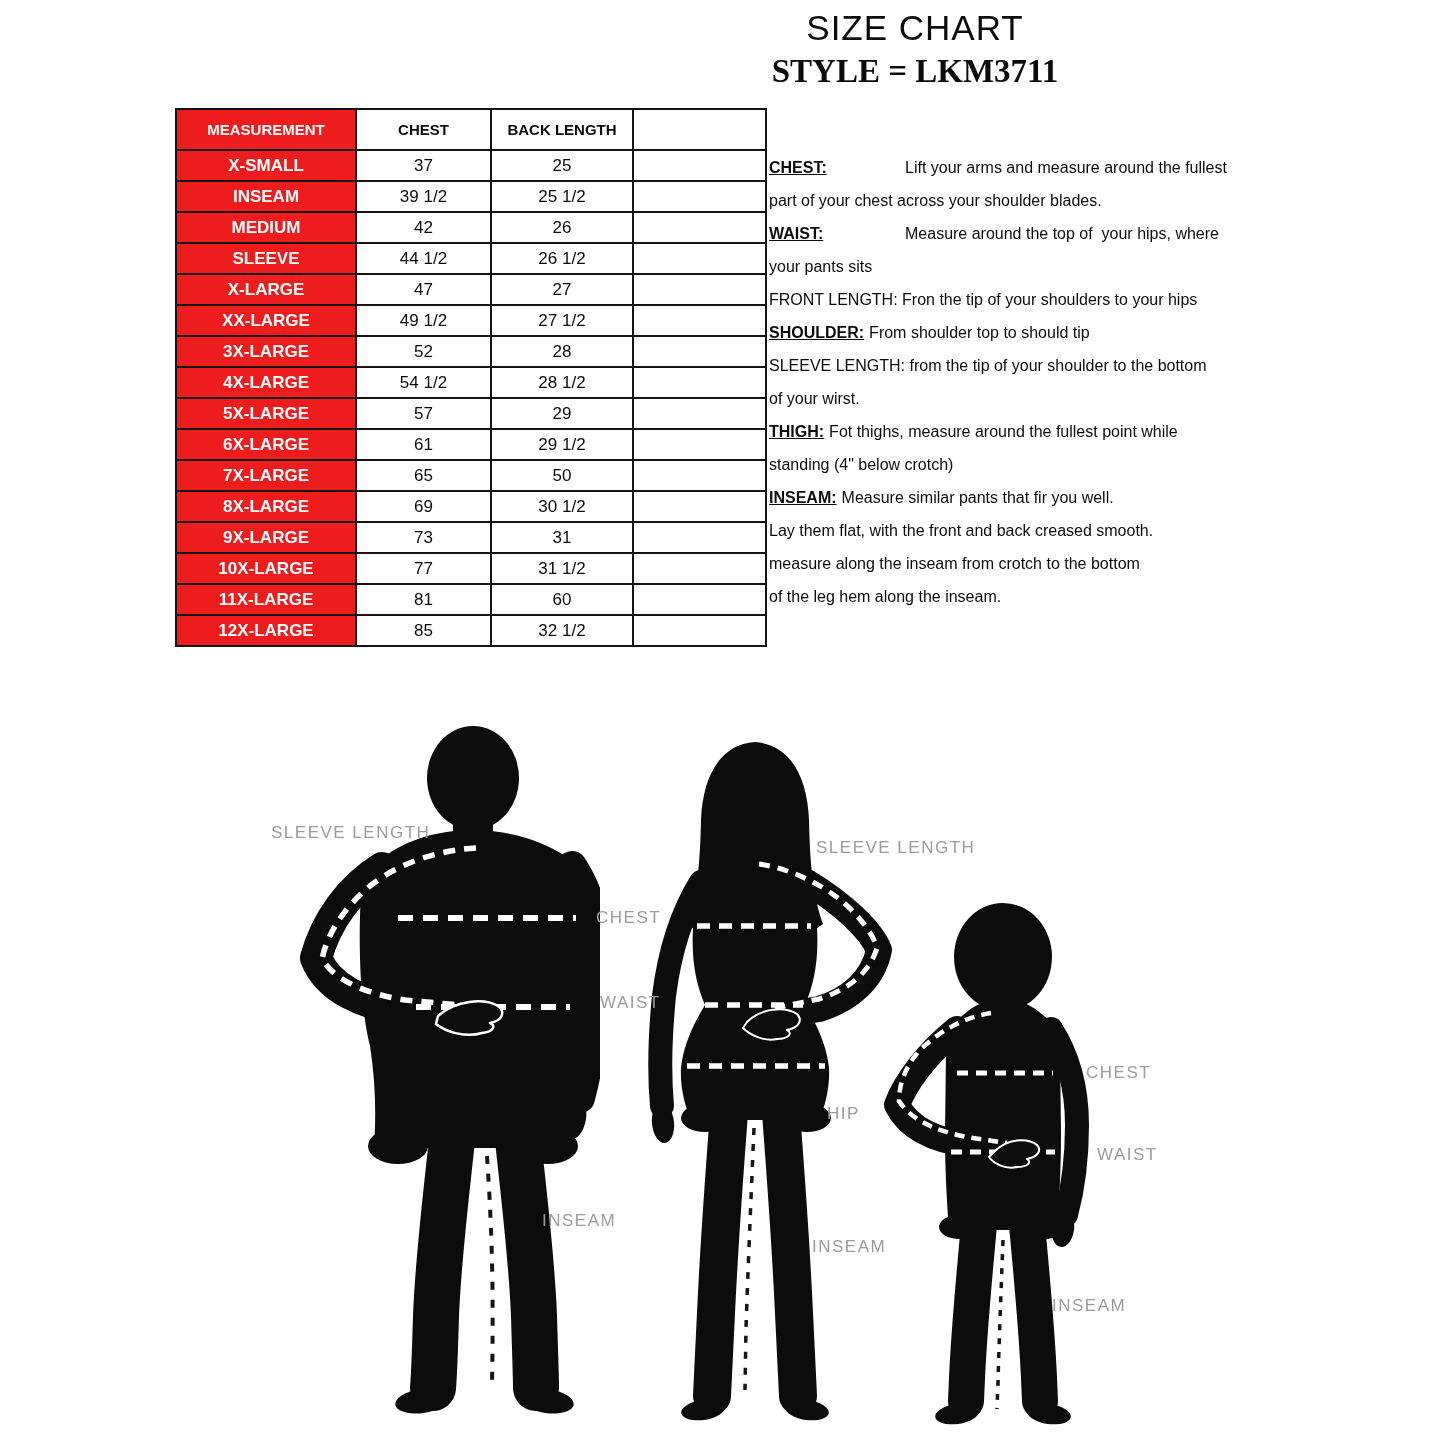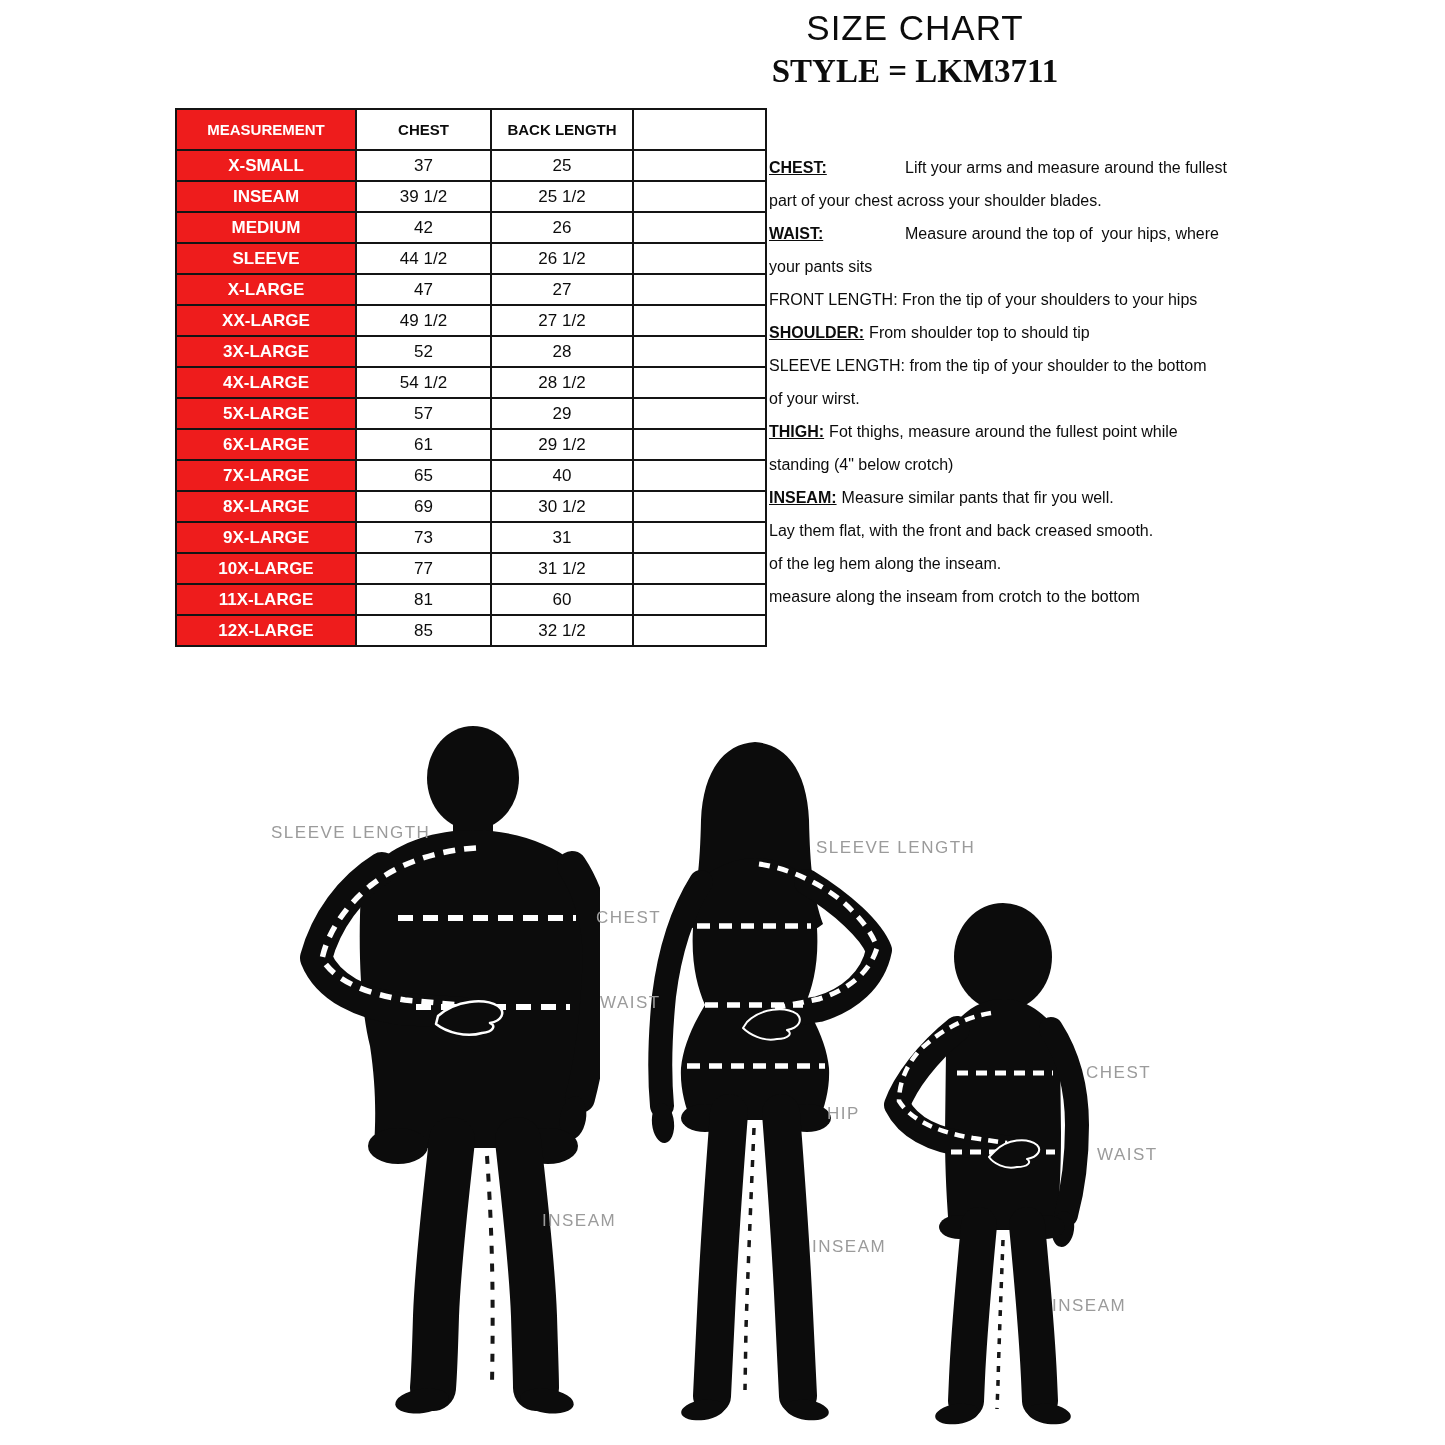--- a/index.html
+++ b/index.html
@@ -154,21 +154,21 @@
     <tr>
       <td class="red-cell">6X-LARGE</td>
       <td>61</td>
       <td>29 1/2</td>
       <td></td>
     </tr>
 
     <tr>
       <td class="red-cell">7X-LARGE</td>
       <td>65</td>
-      <td>40</td>
+      <td>50</td>
       <td></td>
     </tr>
 
     <tr>
       <td class="red-cell">8X-LARGE</td>
       <td>69</td>
       <td>30 1/2</td>
       <td></td>
     </tr>
 
@@ -220,23 +220,23 @@
     <div class="instr-line"><span class="txt">of your wirst.</span></div>
 
     <div class="instr-line"><span class="lbl">THIGH:</span><span class="txt">Fot thighs, measure around the fullest point while</span></div>
 
     <div class="instr-line"><span class="txt">standing (4" below crotch)</span></div>
 
     <div class="instr-line"><span class="lbl">INSEAM:</span><span class="txt">Measure similar pants that fir you well.</span></div>
 
     <div class="instr-line"><span class="txt">Lay them flat, with the front and back creased smooth.</span></div>
 
+    <div class="instr-line"><span class="txt">measure along the inseam from crotch to the bottom</span></div>
+
     <div class="instr-line"><span class="txt">of the leg hem along the inseam.</span></div>
-
-    <div class="instr-line"><span class="txt">measure along the inseam from crotch to the bottom</span></div>
   </div>
 
   <svg id="fig-man" class="fig" viewBox="0 0 330 706" aria-hidden="true">
     <ellipse cx="203" cy="62" rx="46" ry="52" fill="currentColor"></ellipse>
     <rect x="183" y="100" width="40" height="36" fill="currentColor"></rect>
     <path fill="currentColor" d="M108,146 C130,126 165,114 203,114 C241,114 278,126 304,146
          C312,152 314,162 315,175 C318,230 316,290 306,330
          C300,370 300,400 302,432 L104,432
          C106,400 106,370 100,330 C90,290 88,230 91,175
          C92,162 100,152 108,146 Z"></path>

